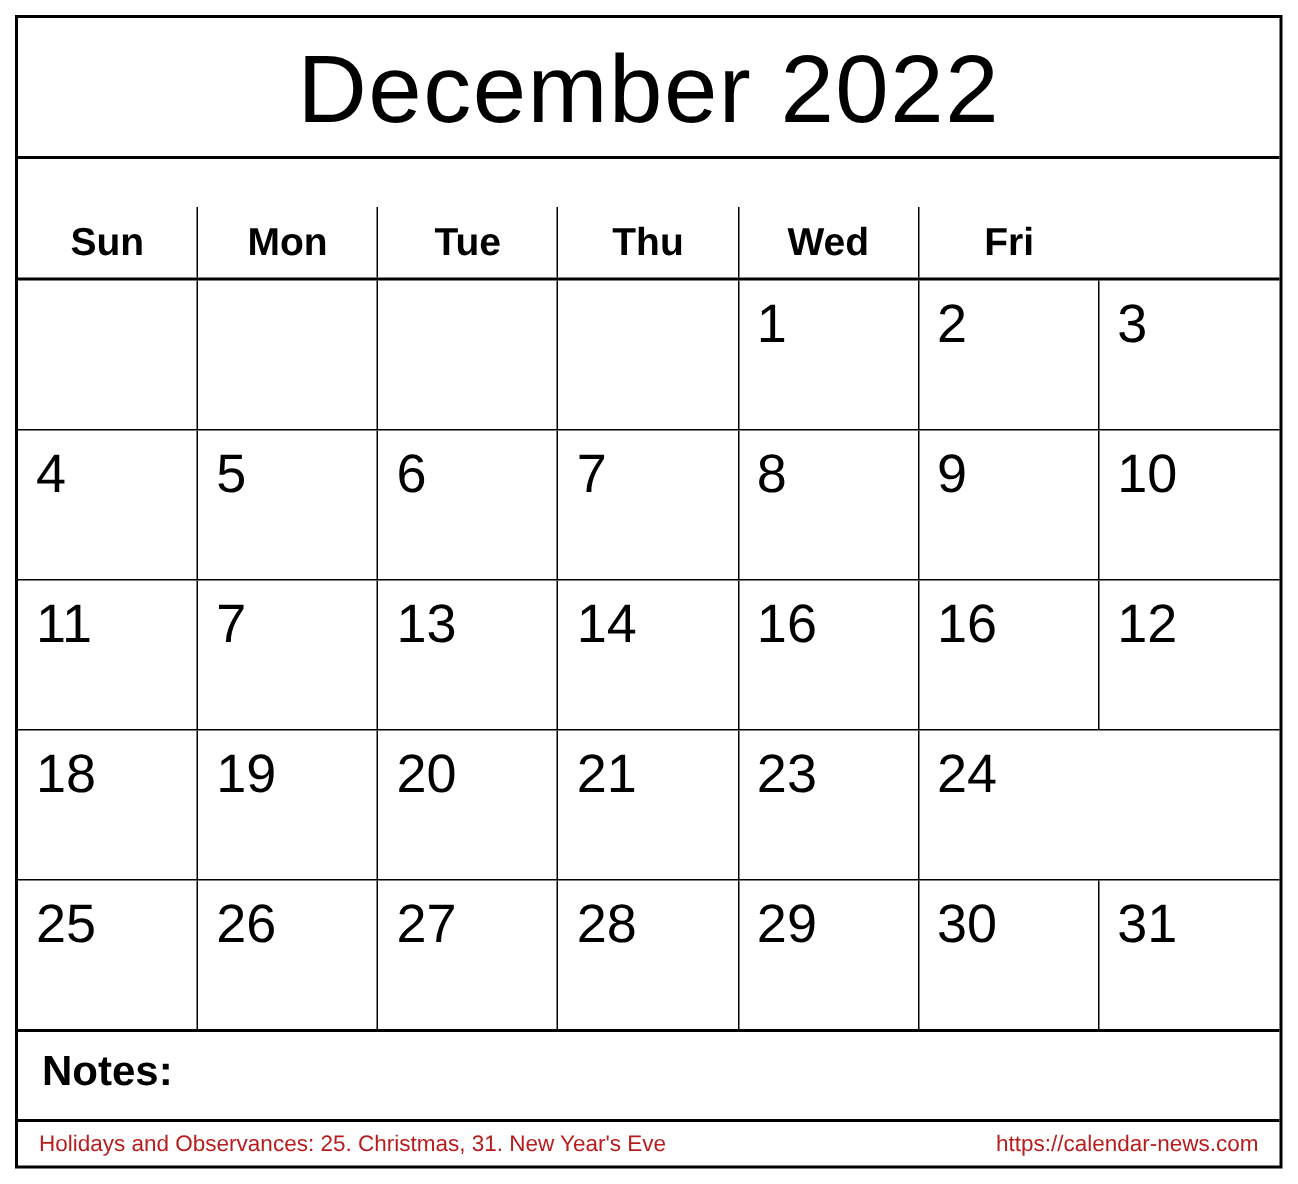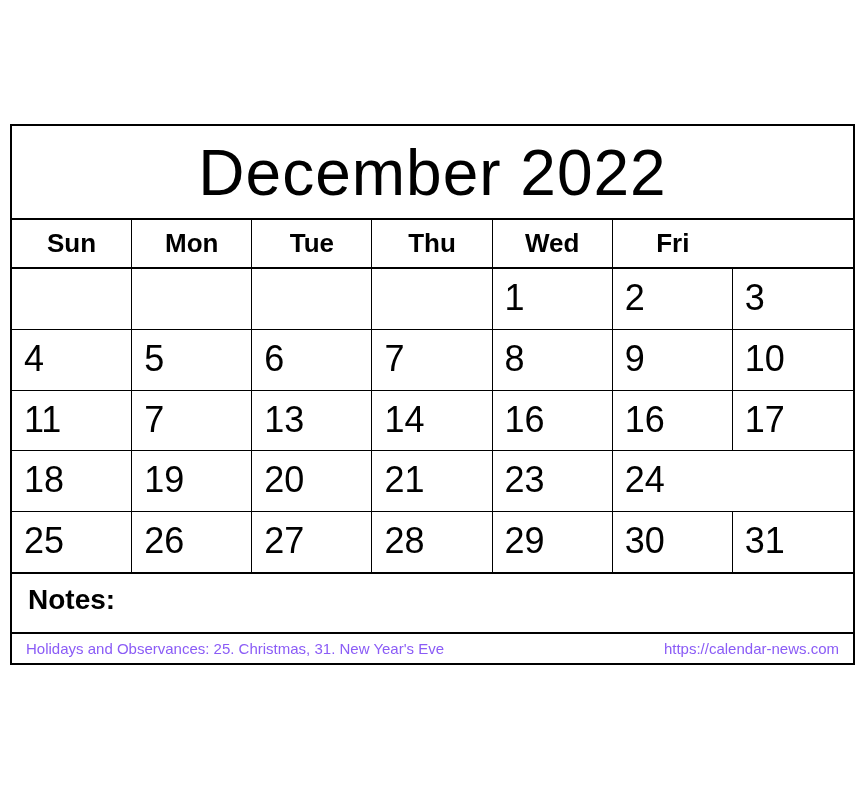--- a/index.html
+++ b/index.html
@@ -13,39 +13,40 @@
       height: 789px;
       background: #fff;
       font-family: Arial, sans-serif;
       display: flex;
       align-items: center;
       justify-content: center;
     }
 
     .calendar-container {
       width: 845px;
-      height: 541px;
+      height: 769px;
       border: 2px solid #000;
       display: flex;
       flex-direction: column;
     }
 
     .calendar-title {
       text-align: center;
       font-size: 64px;
       font-weight: normal;
       padding: 10px 0 8px 0;
       border-bottom: 2px solid #000;
       letter-spacing: 1px;
     }
 
     .calendar-grid {
       display: flex;
       flex-direction: column;
       flex: 1;
+      margin-top: 32px;
     }
 
     .day-headers {
       display: grid;
       grid-template-columns: repeat(7, 1fr);
       border-bottom: 2px solid #000;
     }
 
     .day-header {
       text-align: center;
@@ -106,21 +107,21 @@
       font-weight: bold;
     }
 
     .footer {
       border-top: 2px solid #000;
       display: flex;
       justify-content: space-between;
       align-items: center;
       padding: 6px 14px;
       font-size: 15px;
-      color: #8b5cf6;
+      color: #b91c1c;
     }
   </style>
 </head>
 <body>
 
 <div class="calendar-container">
   <div class="calendar-title">December 2022</div>
 
   <div class="calendar-grid">
     <div class="day-headers">
@@ -153,21 +154,21 @@
           <div class="day-cell">9</div>
           <div class="day-cell">10</div>
         </div>
         <div class="week-row">
           <div class="day-cell">11</div>
           <div class="day-cell">7</div>
           <div class="day-cell">13</div>
           <div class="day-cell">14</div>
           <div class="day-cell">16</div>
           <div class="day-cell">16</div>
-          <div class="day-cell">17</div>
+          <div class="day-cell">12</div>
         </div>
         <div class="week-row">
           <div class="day-cell">18</div>
           <div class="day-cell">19</div>
           <div class="day-cell">20</div>
           <div class="day-cell">21</div>
           <div class="day-cell">23</div>
           <div class="day-cell">24</div>
         </div>
         <div class="week-row">

